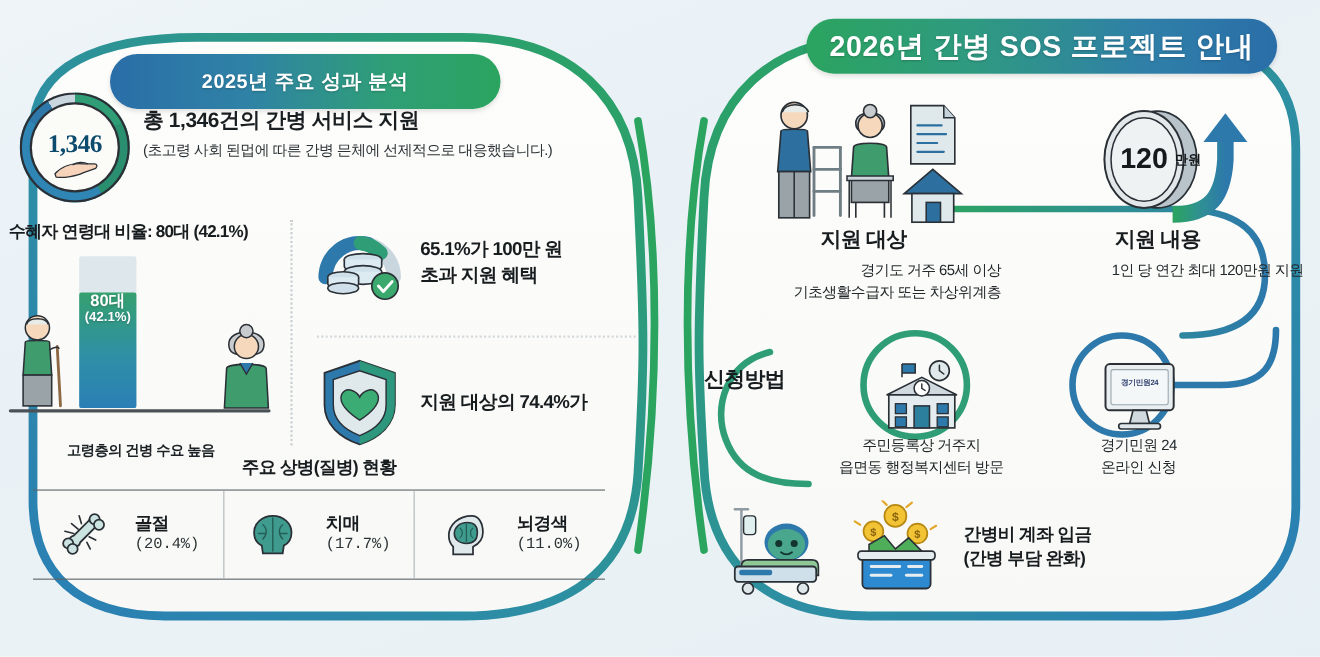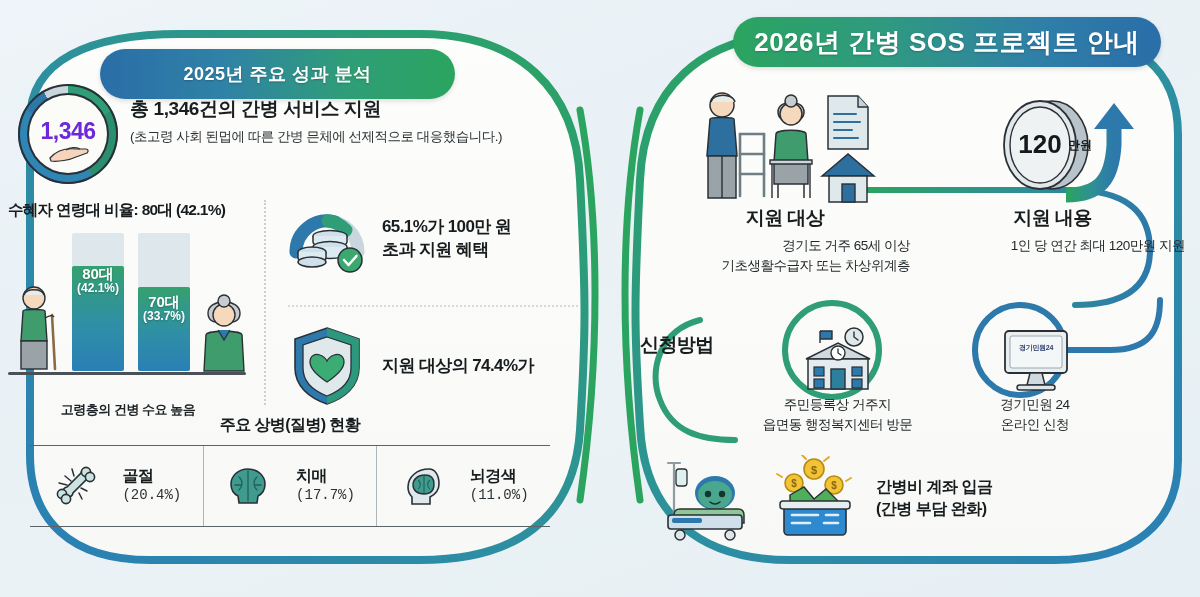--- a/index.html
+++ b/index.html
@@ -41,21 +41,21 @@
       #2d78a8 300deg 330deg,
       #c9d6dd 330deg 360deg);
     box-shadow:0 0 0 2px #2a3036 inset;
   }
   .donut::after{
     content:"";position:absolute;inset:11px;border-radius:50%;
     background:#fbfbf8;box-shadow:0 0 0 2px #2a3036;
   }
   .donut-num{
     position:absolute;inset:0;display:flex;align-items:center;justify-content:center;
-    font-size:23px;font-weight:bold;color:#6d28d9;z-index:3;margin-top:-6px;letter-spacing:-.5px;
+    font-size:23px;font-weight:bold;color:#0c4a6e;z-index:3;margin-top:-6px;letter-spacing:-.5px;font-family:Liberation Serif, serif;
   }
   .donut-hand{position:absolute;left:28px;top:58px;width:44px;height:22px;z-index:3;}
 
   #hero-text{position:absolute;left:130px;top:36px;width:430px;}
   #hero-title{font-size:19px;font-weight:bold;color:#191e21;letter-spacing:-.4px;}
   #hero-sub{font-size:13.5px;color:#2b3236;margin-top:6px;letter-spacing:-.5px;}
 
   
   #age-block{position:absolute;left:8px;top:140px;width:240px;}
   #age-title{font-size:15.5px;font-weight:bold;color:#171c1f;letter-spacing:-.7px;}
@@ -197,27 +197,20 @@
         </svg>
 
         <div class="bar-track" style="left:64px;height:138px;">
           <div class="bar-fill" style="height:76%;"></div>
           <div class="bar-label" style="top:32px;">
             <span class="big">80대</span>
             <span class="pct">(42.1%)</span>
           </div>
         </div>
 
-        <div class="bar-track" style="left:130px;height:138px;">
-          <div class="bar-fill" style="height:61%;"></div>
-          <div class="bar-label" style="top:60px;">
-            <span class="big">70대</span>
-            <span class="pct">(33.7%)</span>
-          </div>
-        </div>
 
         <svg style="position:absolute;left:188px;bottom:6px;width:56px;height:80px" viewBox="0 0 56 80">
           <path d="M12 20 C12 5 44 5 44 20 C44 27 40 30 28 30 C16 30 12 27 12 20 Z" fill="#c9ccce" stroke="#2a3036" stroke-width="1.4"></path>
           <circle cx="28" cy="22" r="11" fill="#f6d9bd" stroke="#2a3036" stroke-width="1.4"></circle>
           <circle cx="28" cy="8" r="6" fill="#c9ccce" stroke="#2a3036" stroke-width="1.4"></circle>
           <path d="M10 42 C10 37 46 37 46 42 L48 78 L8 78 Z" fill="#3f9c6d" stroke="#2a3036" stroke-width="1.4"></path>
           <path d="M22 37 L28 47 L34 37" fill="#2d79ab" stroke="#2a3036" stroke-width="1.3"></path>
         </svg>
 
         <div id="axis"></div>

